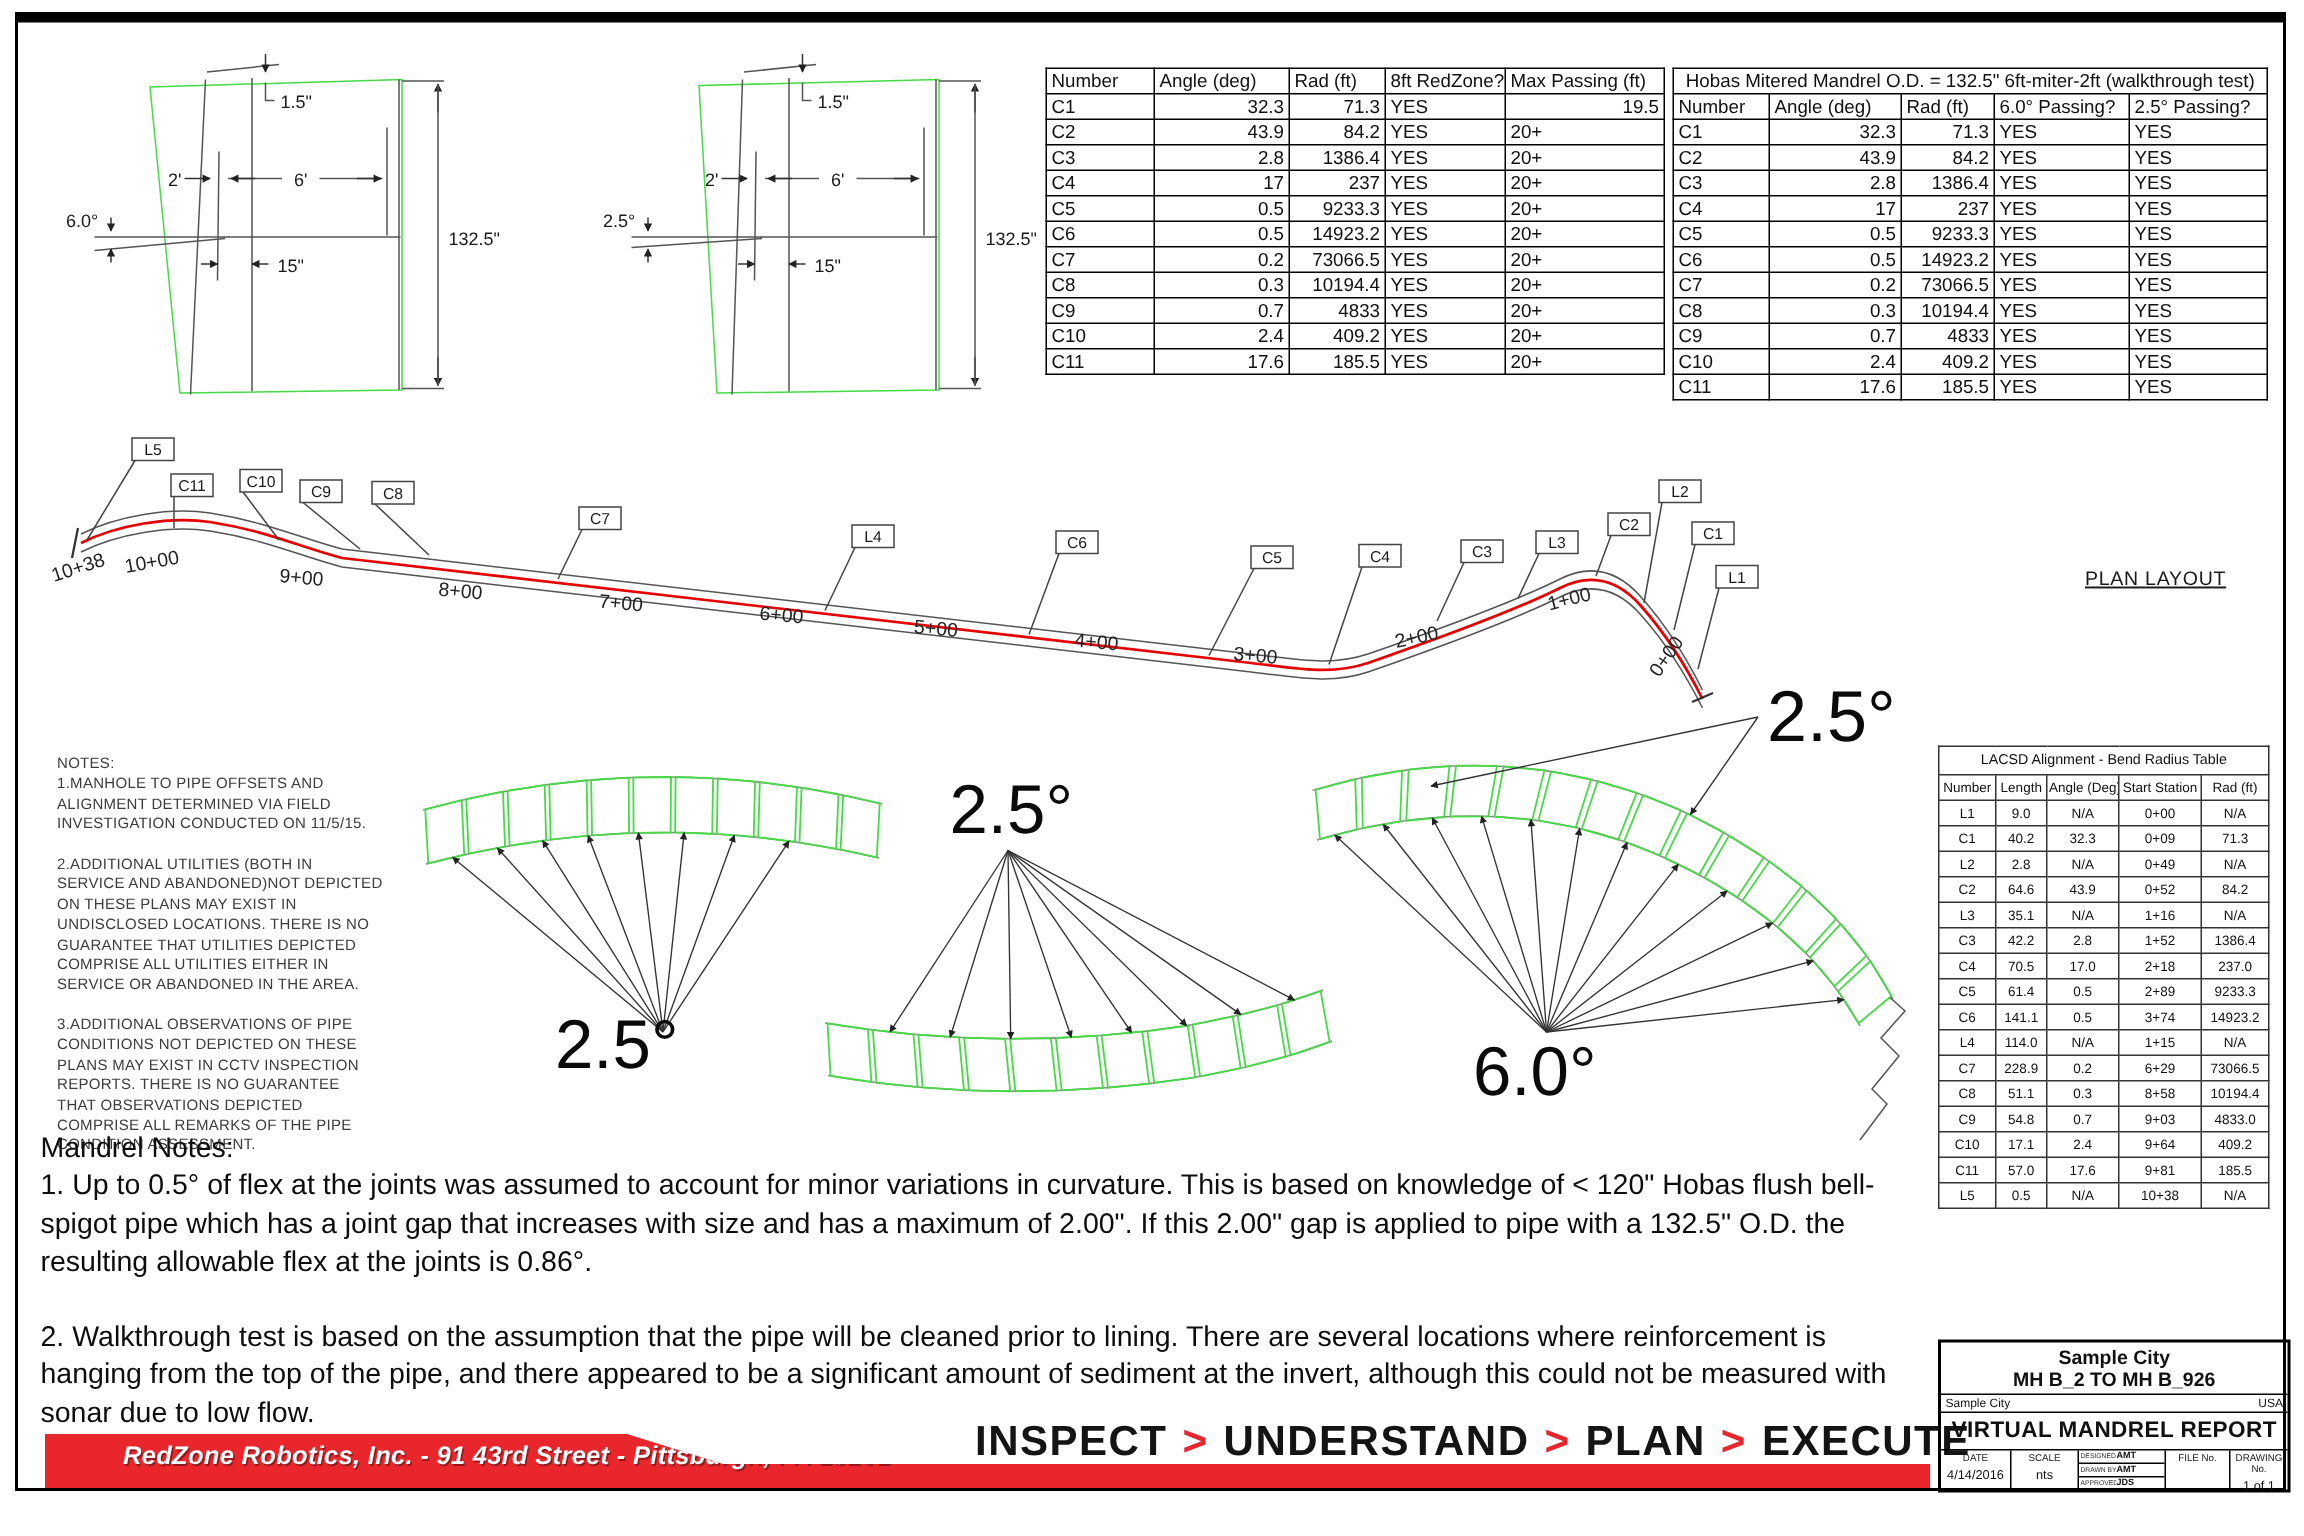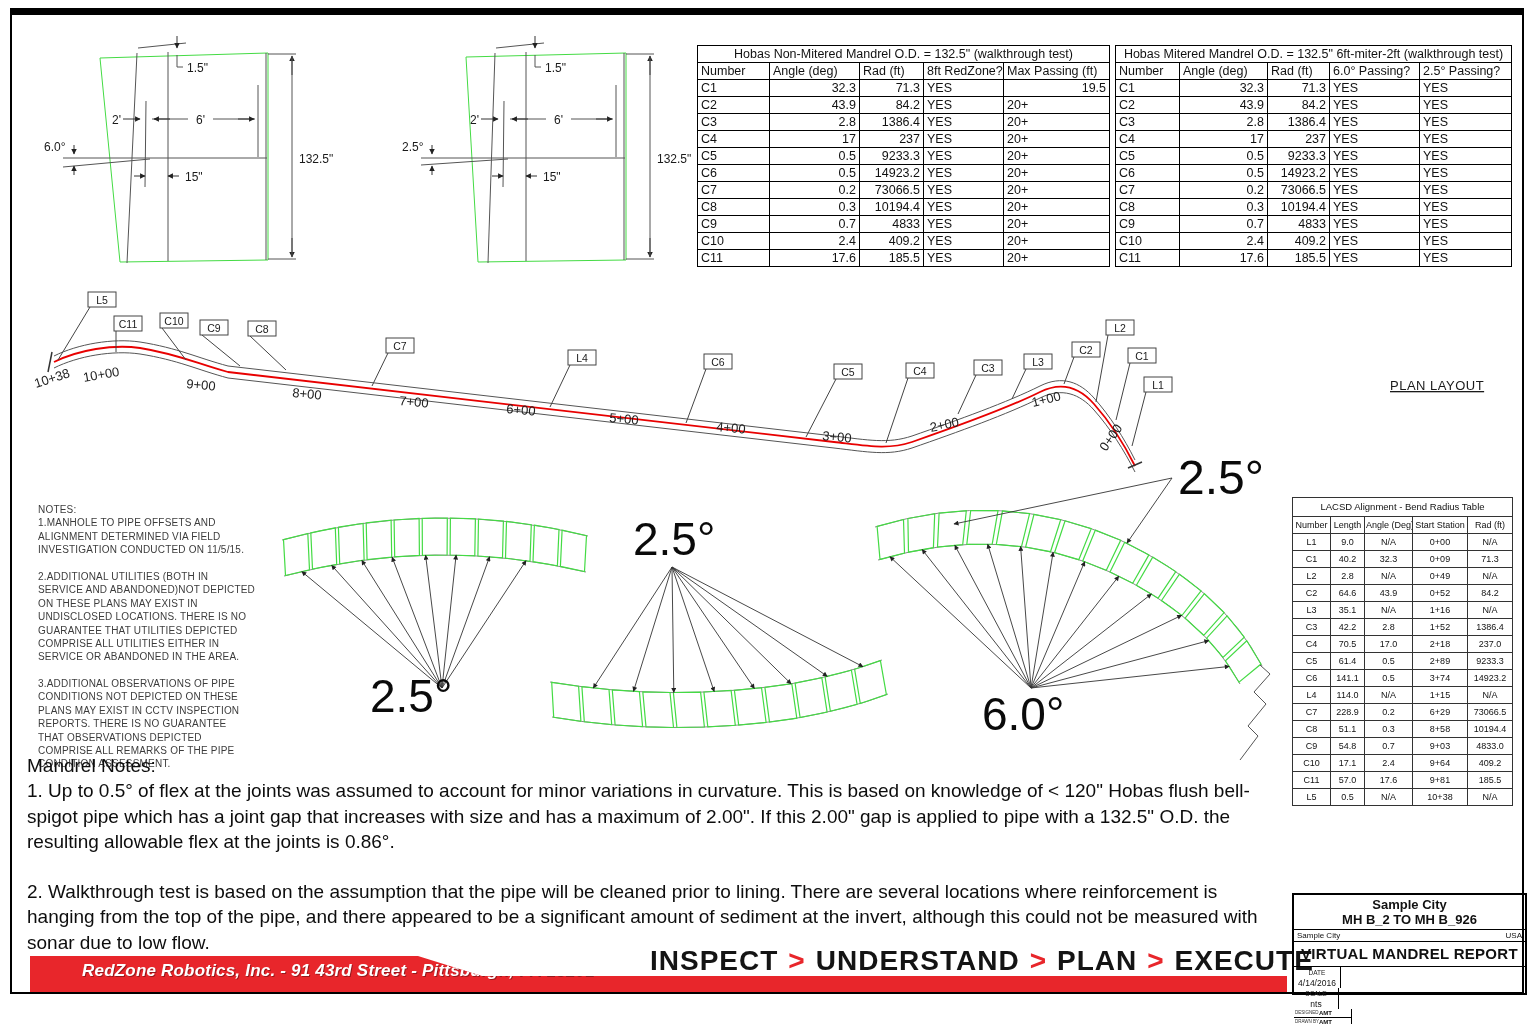--- a/index.html
+++ b/index.html
@@ -37,21 +37,21 @@
   
   .tblock{position:absolute;left:1292px;top:893px;width:231px;height:98px;border:2px solid #000;
       font-size:8px;}
   .tb-proj{border-bottom:1px solid #000;height:32px;text-align:center;padding-top:2px;}
   .tb-proj .l1{font-size:13px;font-weight:700;line-height:15px;}
   .tb-client{height:11px;border-bottom:1px solid #000;position:relative;}
   .tb-client .cl{position:absolute;left:3px;top:1px;font-size:8px;}
   .tb-client .cr{position:absolute;right:3px;top:1px;font-size:8px;}
   .tb-title{height:24px;border-bottom:1px solid #000;text-align:center;font-size:15px;
       font-weight:700;line-height:24px;letter-spacing:0.3px;}
-  .tb-row{display:flex;height:27px;flex-direction:column;}
+  .tb-row{display:flex;height:27px;}
   .tb-cell{border-right:1px solid #000;text-align:center;position:relative;}
   .tb-cell:last-child{border-right:none;}
   .tb-lab{display:block;font-size:6.5px;color:#222;margin-top:2px;}
   .tb-val{display:block;font-size:8.5px;margin-top:2px;}
   .by-row{display:flex;border-bottom:1px solid #000;height:8px;line-height:8px;text-align:left;}
   .by-row:last-child{border-bottom:none;}
   .by-lab{font-size:4.5px;color:#333;width:24px;padding-left:1px;overflow:hidden;white-space:nowrap;}
   .by-val{font-size:6px;font-weight:700;}
   
   svg{position:absolute;overflow:visible;}
@@ -133,23 +133,20 @@
 
   <table class="tbl-excel" style="left:697px;top:45px;width:412px">
     <colgroup>
         <col style="width:72px">
         <col style="width:90px">
         <col style="width:64px">
         <col style="width:80px">
         <col style="width:106px">
       </colgroup>
     <thead>
-      <tr>
-          <th class="ttl" colspan="5">Hobas Non-Mitered Mandrel O.D. = 132.5" (walkthrough test)</th>
-        </tr>
       <tr>
         <th>Number</th>
         <th>Angle (deg)</th>
         <th>Rad (ft)</th>
         <th>8ft RedZone?</th>
         <th>Max Passing (ft)</th>
       </tr>
     </thead>
     <tbody>
         <tr>

